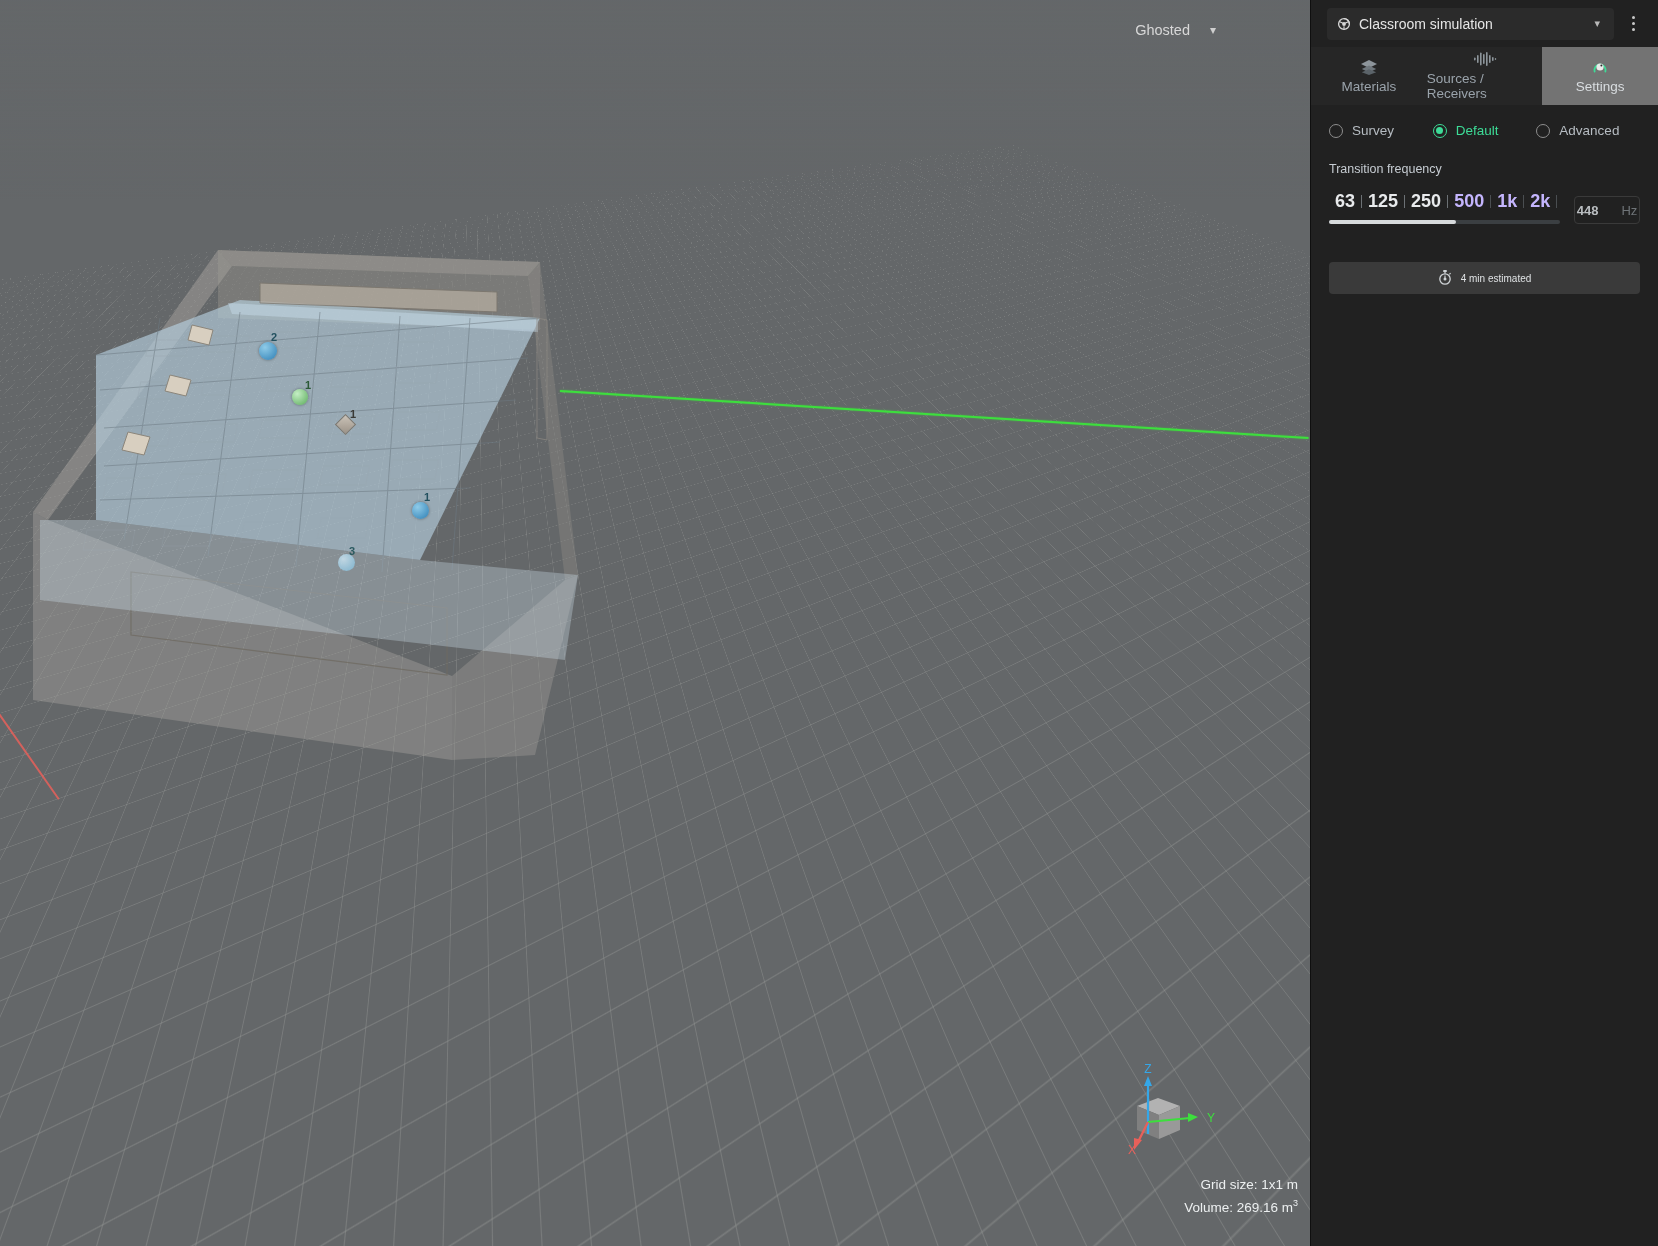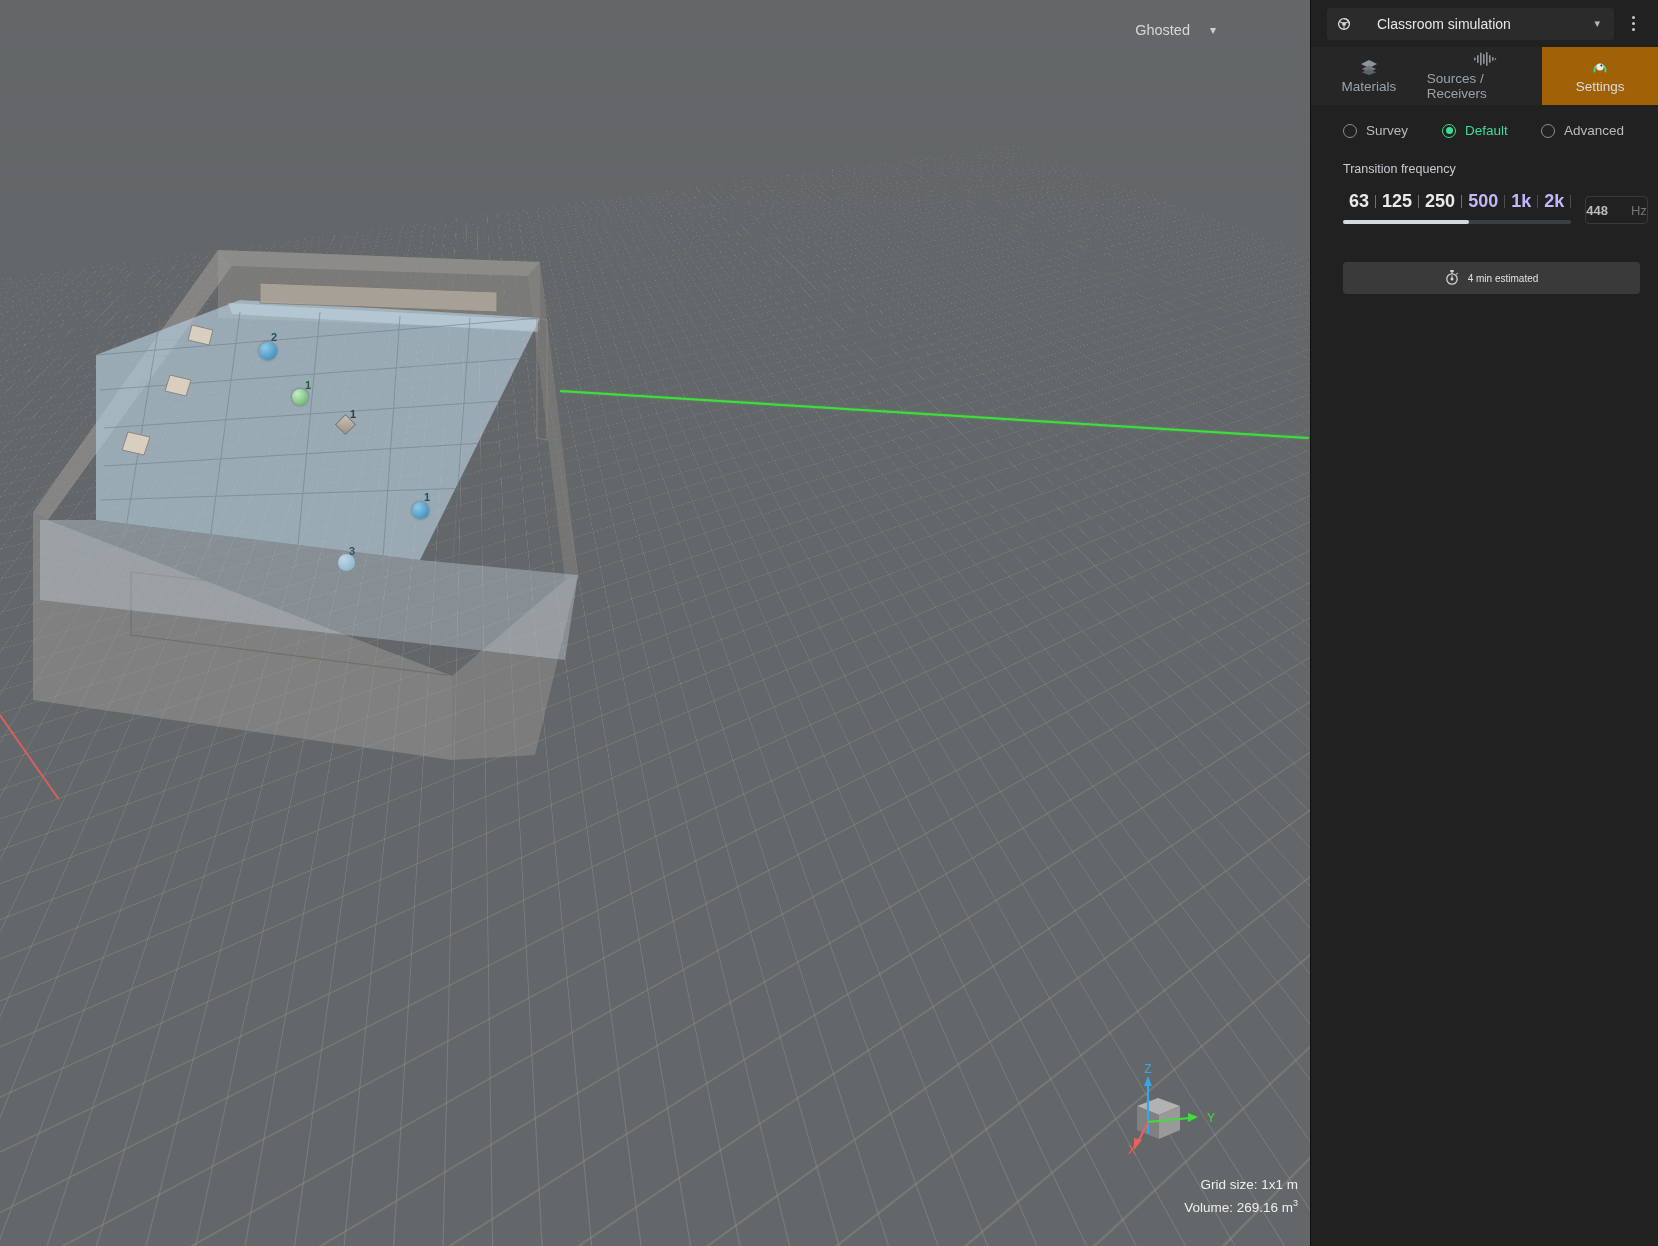--- a/index.html
+++ b/index.html
@@ -104,21 +104,21 @@
     height: 32px;
     display: flex; align-items: center;
     gap: 8px;
     padding: 0 10px;
     background: #2b2b2b;
     border-radius: 4px;
     color: #e6e6e6; font-size: 14px;
     cursor: pointer;
   }
   #project-select .sim-icon { width: 14px; height: 14px; flex: 0 0 14px; }
-  #project-select .label { flex: 1; margin-left: 18px; }
+  #project-select .label { flex: 1; }
   #project-select .chev { font-size: 11px; color: #b9b9b9; padding-right: 4px; }
   #kebab {
     width: 30px; height: 30px;
     display: flex; flex-direction: column; align-items: center; justify-content: center;
     gap: 3px; cursor: pointer; margin-left: 4px;
   }
   #kebab i { width: 3px; height: 3px; border-radius: 50%; background: #c9c9c9; display: block; }
 
   
   #tabs {
@@ -129,25 +129,25 @@
   .tab {
     flex: 1;
     display: flex; flex-direction: column;
     align-items: center; justify-content: center;
     gap: 4px;
     cursor: pointer;
     font-size: 13.5px;
     color: #9aa3ab;
     background: #262626;
   }
-  .tab.active { background: #a16207; color: #d9dde0; }
+  .tab.active { background: #737373; color: #d9dde0; }
   .tab .t-icon { height: 16px; display: flex; align-items: center; }
 
   
-  #panel-body { flex: 1; padding: 18px 18px 0 32px; overflow: hidden; }
+  #panel-body { flex: 1; padding: 18px 18px 0 18px; overflow: hidden; }
 
   .radio-row { display: flex; align-items: center; gap: 0; margin-bottom: 24px; }
   .radio-opt {
     flex: 1;
     display: flex; align-items: center; gap: 9px;
     font-size: 13.5px; color: #b6bcc2;
     cursor: pointer;
   }
   .radio-opt .rb {
     width: 14px; height: 14px; border-radius: 50%;

